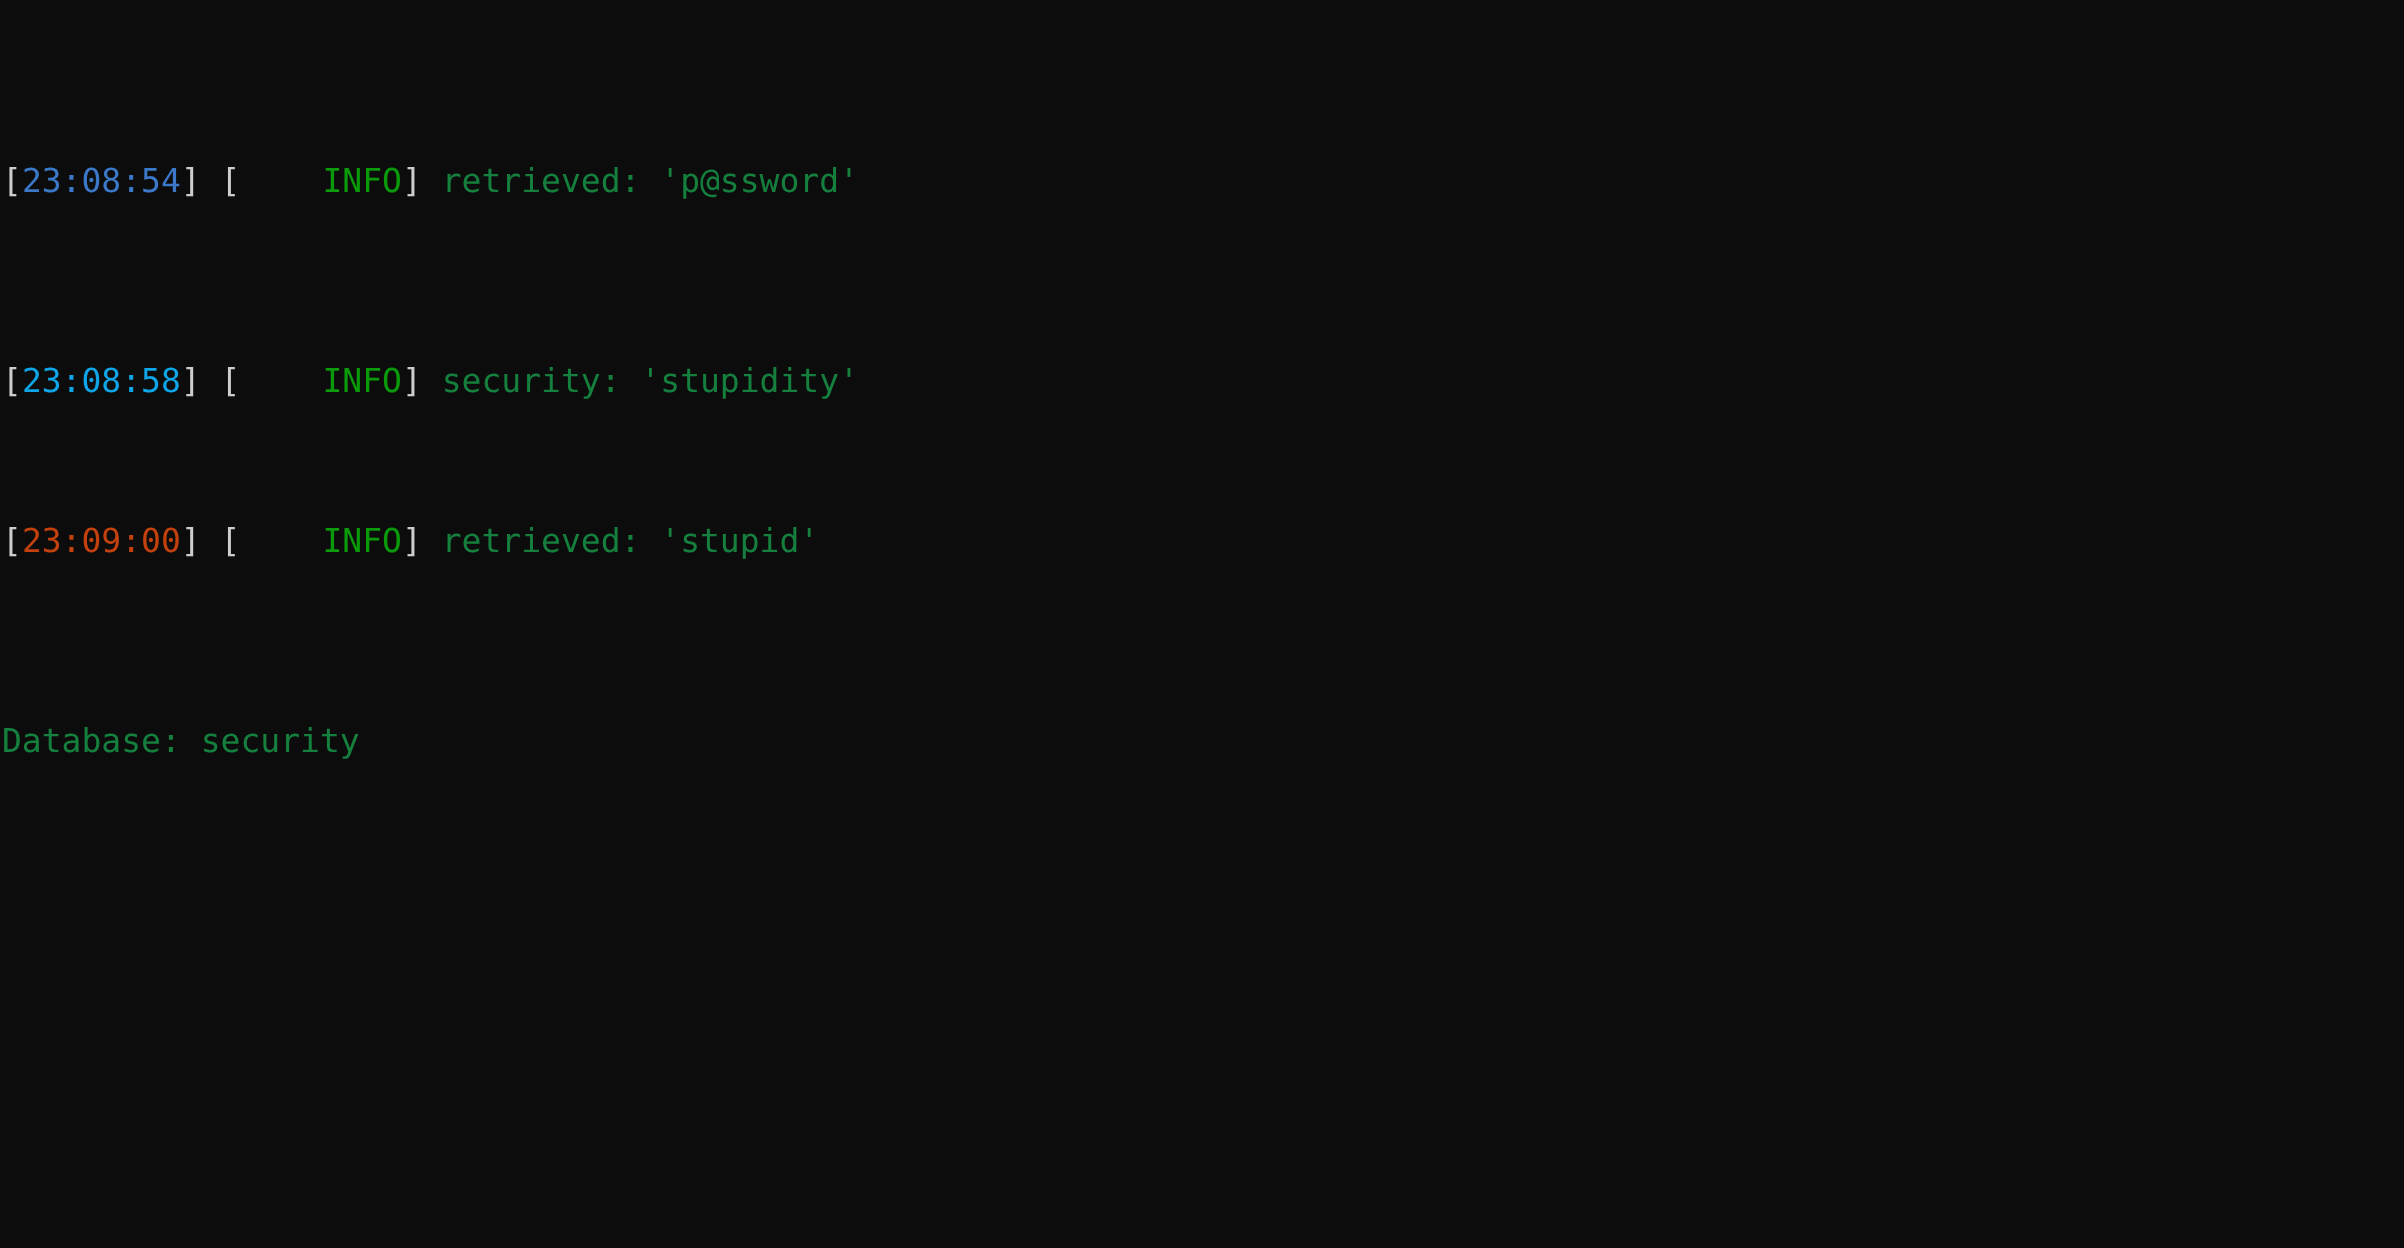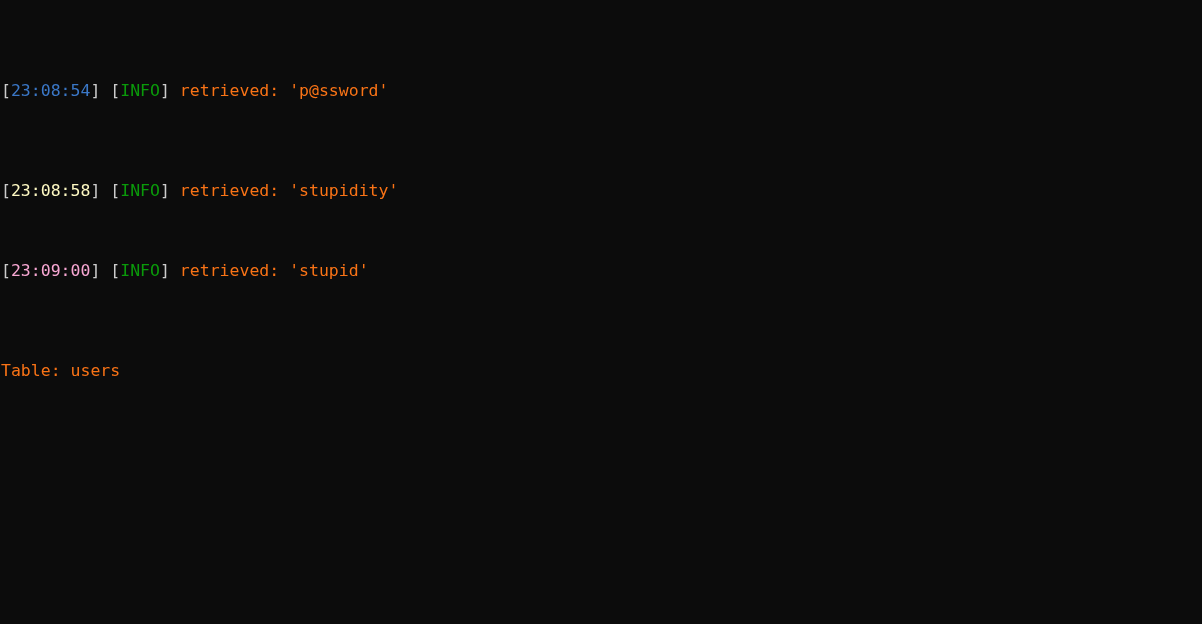--- a/index.html
+++ b/index.html
@@ -25,39 +25,39 @@
     padding: 1px 0 0 1px;
     box-sizing: border-box;
     white-space: pre;
     -webkit-font-smoothing: none;
   }
   .line {
     height: 20px;
     white-space: pre;
   }
   .ts      { color: #3b78c8; text-align: right; }
-  .info    { color: #0a9a0a; }
+  .info    { color: #0a9a0a; margin-left: 41px; }
   .brk     { color: #cccccc; }
-  .txt     { color: #f97316; }
+  .txt     { color: #15803d; }
 </style>
 </head>
 <body>
 
 <div id="terminal" style="background: rgb(12, 12, 12); color: rgb(204, 204, 204);">
 
   
   <div class="line"><span class="brk">[</span><span class="ts" style="color: rgb(59, 120, 200);">23:08:54</span><span class="brk">] [</span><span class="info" style="color: rgb(10, 154, 10);">INFO</span><span class="brk">] </span><span class="txt">retrieved: 'p@ssword'</span></div>
 
 
-  <div class="line"><span class="brk">[</span><span class="ts" style="color: #fef9c3; margin-top: 29px;">23:08:58</span><span class="brk">] [</span><span class="info" style="color: rgb(10, 154, 10);">INFO</span><span class="brk">] </span><span class="txt">retrieved: 'stupidity'</span></div>
+  <div class="line"><span class="brk">[</span><span class="ts" style="color: #0ea5e9; margin-top: 29px;">23:08:58</span><span class="brk">] [</span><span class="info" style="color: rgb(10, 154, 10);">INFO</span><span class="brk">] </span><span class="txt">security: 'stupidity'</span></div>
 
-  <div class="line"><span class="brk">[</span><span class="ts" style="color: #f9a8d4;">23:09:00</span><span class="brk">] [</span><span class="info" style="color: rgb(10, 154, 10);">INFO</span><span class="brk">] </span><span class="txt">retrieved: 'stupid'</span></div>
+  <div class="line"><span class="brk">[</span><span class="ts" style="color: #c2410c;">23:09:00</span><span class="brk">] [</span><span class="info" style="color: rgb(10, 154, 10);">INFO</span><span class="brk">] </span><span class="txt">retrieved: 'stupid'</span></div>
 
   
-  <div class="line txt">Table: users</div>
+  <div class="line txt">Database: security</div>
 
   
   
   
   
 
   
   
   
   

